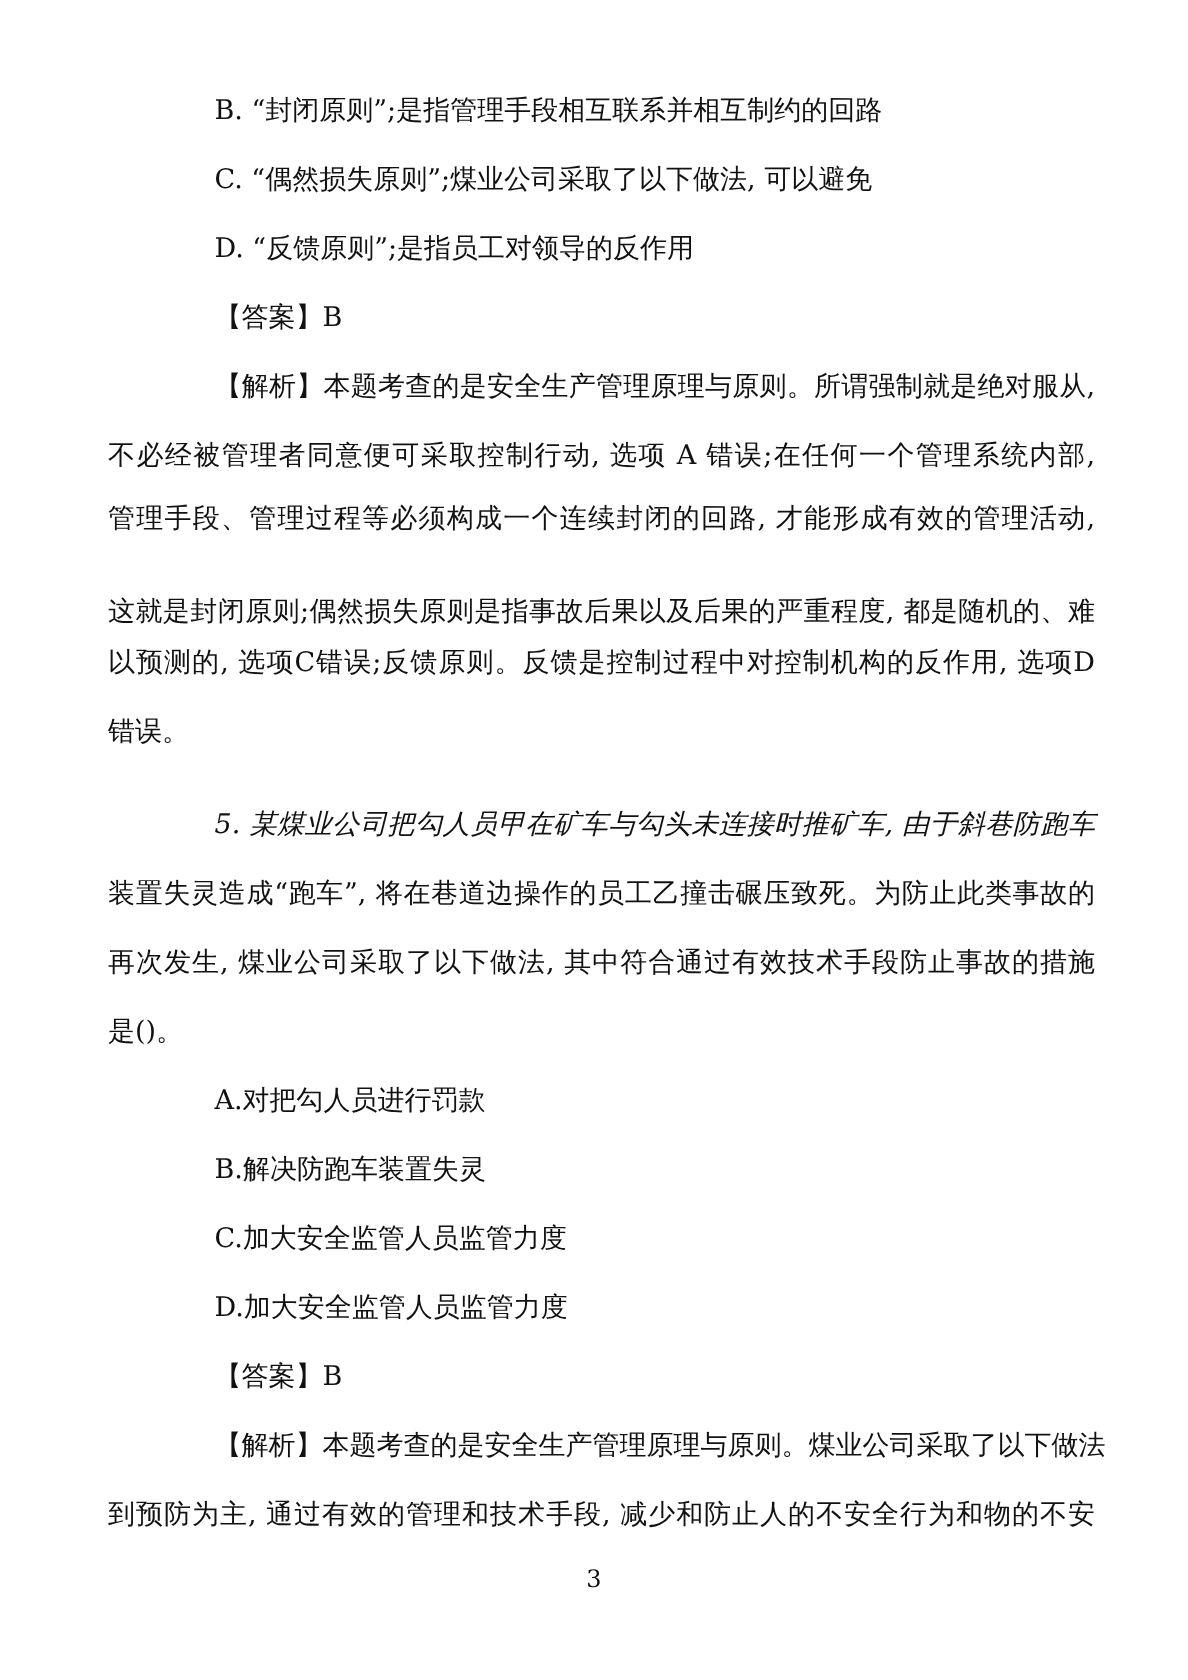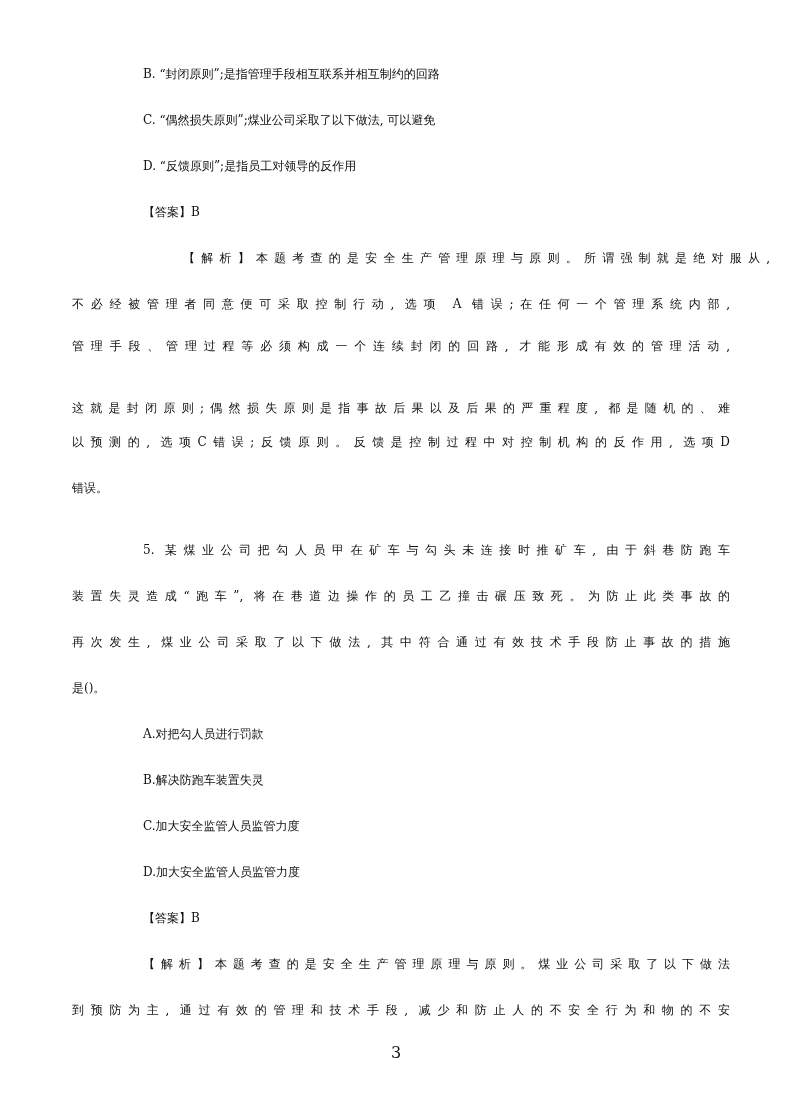--- a/index.html
+++ b/index.html
@@ -1,40 +1,40 @@
 <!DOCTYPE html>
 <html><head>
 <meta charset="utf-8">
 <style>
   html, body { margin: 0; padding: 0; background: #ffffff; }
   body { width: 792px; height: 1120px; position: relative; overflow: hidden;
          font-family: "DejaVu Serif", "Liberation Serif", serif; color: #111; }
-  .line { position: absolute; white-space: nowrap; font-size: 12px; line-height: 20px; }
+  .line { position: absolute; white-space: nowrap; font-size: 18px; line-height: 20px; }
   .just { left: 72px; width: 658px; text-align: justify; text-align-last: justify; }
   .ind { left: 143px; }
   .last { left: 72px; }
   .pagenum { position: absolute; top: 1043px; left: 0; width: 792px; text-align: center;
              font-size: 16px; }
 </style>
 </head>
 <body>
 
 <div>
   <div class="line ind" style="top:64px">B. “封闭原则”;是指管理手段相互联系并相互制约的回路</div>
   <div class="line ind" style="top:110px">C. “偶然损失原则”;煤业公司采取了以下做法, 可以避免</div>
   <div class="line ind" style="top:156px">D. “反馈原则”;是指员工对领导的反作用</div>
   <div class="line ind" style="top:202px">【答案】B</div>
-  <div class="line ind" style="top:248px; width:587px; text-align:justify; text-align-last:justify;margin-left:40px;">【解析】本题考查的是安全生产管理原理与原则。所谓强制就是绝对服从,</div>
+  <div class="line ind" style="top:248px; width:587px; text-align:justify; text-align-last:justify;">【解析】本题考查的是安全生产管理原理与原则。所谓强制就是绝对服从,</div>
   <div class="line just" style="top:294px">不必经被管理者同意便可采取控制行动, 选项 A 错误;在任何一个管理系统内部,</div>
   <div class="line just" style="top:336px">管理手段、管理过程等必须构成一个连续封闭的回路, 才能形成有效的管理活动,</div>
   <div class="line just" style="top:398px">这就是封闭原则;偶然损失原则是指事故后果以及后果的严重程度, 都是随机的、难</div>
   <div class="line just" style="top:432px">以预测的, 选项C错误;反馈原则。反馈是控制过程中对控制机构的反作用, 选项D</div>
   <div class="line last" style="top:478px">错误。</div>
 
-  <div class="line ind" style="top:540px; width:587px; text-align:justify; text-align-last:justify;">5. 某煤业公司把勾人员甲在矿车与勾头未连接时推矿车, 由于斜巷防跑车</div>
+  <div class="line ind" style="top:540px; width:587px; text-align:justify; text-align-last:justify;font-style:italic;">5. 某煤业公司把勾人员甲在矿车与勾头未连接时推矿车, 由于斜巷防跑车</div>
   <div class="line just" style="top:586px">装置失灵造成“跑车”, 将在巷道边操作的员工乙撞击碾压致死。为防止此类事故的</div>
   <div class="line just" style="top:632px">再次发生, 煤业公司采取了以下做法, 其中符合通过有效技术手段防止事故的措施</div>
   <div class="line last" style="top:678px">是()。</div>
 
   <div class="line ind" style="top:724px">A.对把勾人员进行罚款</div>
   <div class="line ind" style="top:770px">B.解决防跑车装置失灵</div>
   <div class="line ind" style="top:816px">C.加大安全监管人员监管力度</div>
   <div class="line ind" style="top:862px">D.加大安全监管人员监管力度</div>
   <div class="line ind" style="top:908px">【答案】B</div>
   <div class="line ind" style="top:954px; width:587px; text-align:justify; text-align-last:justify;">【解析】本题考查的是安全生产管理原理与原则。煤业公司采取了以下做法</div>

